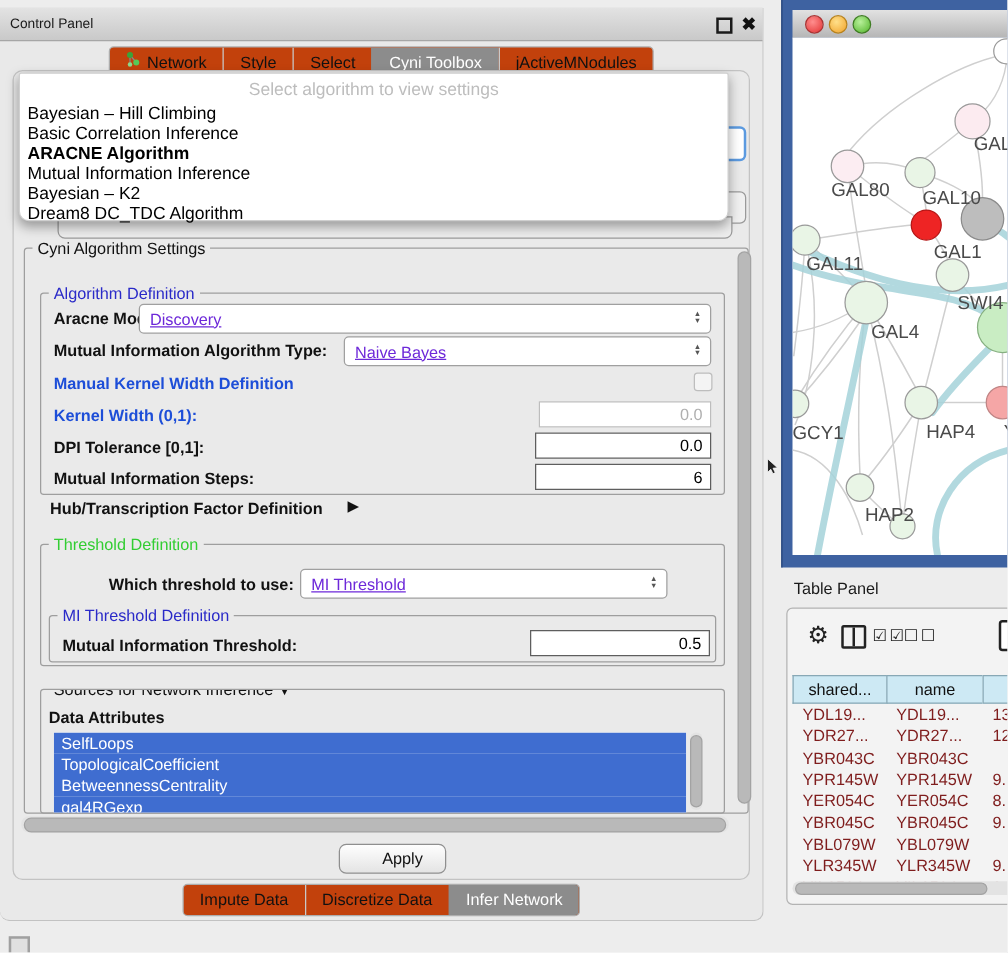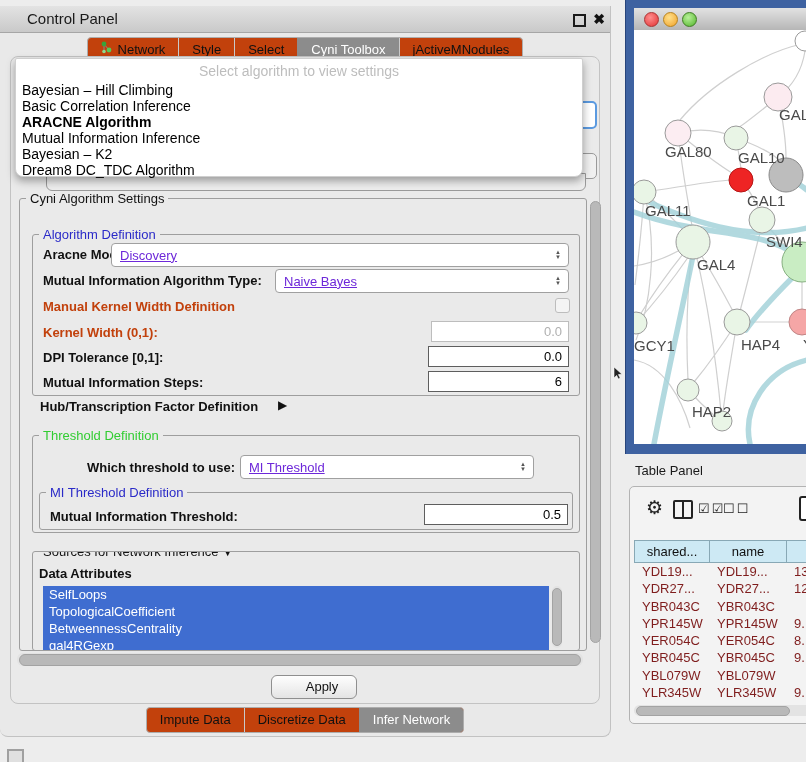--- a/index.html
+++ b/index.html
@@ -5,21 +5,21 @@
   html,body{margin:0;padding:0;}
   #page{position:relative;width:806px;height:762px;background:#ededed;overflow:hidden;
         font-family:"Liberation Sans",sans-serif;color:#111;}
   .abs{position:absolute;}
 
   
   #cp-window{left:0;top:6px;width:610px;height:730px;background:#e9e9e9;
              border-right:1px solid #c2c2c2;border-bottom:1px solid #c2c2c2;border-radius:0 0 8px 8px;}
   .titlebar{position:absolute;left:0;top:0;width:100%;height:26px;
             background:linear-gradient(#e3e3e3,#c9c9c9);border-bottom:1px solid #a6a6a6;}
-  .titlebar .t-text{position:absolute;left:8px;top:0;line-height:26px;font-size:15px;color:#1a1a1a;margin-left:19px;}
+  .titlebar .t-text{position:absolute;left:8px;top:0;line-height:26px;font-size:11px;color:#1a1a1a;}
   .float-btn{position:absolute;right:24px;top:8px;width:9px;height:9px;border:2px solid #1a1a1a;background:transparent;}
   .close-btn{position:absolute;right:5px;top:4px;font-size:14px;font-weight:bold;color:#111;line-height:18px;}
 
   
   .tabstrip{position:absolute;left:0;width:100%;display:flex;justify-content:center;}
   #top-tabstrip{top:31px;height:26px;}
   #bottom-tabstrip{left:0;top:707px;width:610px;height:24px;display:flex;justify-content:center;}
   .tabgroup{display:inline-flex;border:1px solid #adadad;border-radius:4px;background:#c2410c;overflow:hidden;height:24px;}
   .tab{padding:0 13px;line-height:24px;font-size:13px;color:#111;display:flex;align-items:center;gap:5px;}
   .tab + .tab{border-left:1px solid #c9c9c9;}
@@ -43,21 +43,21 @@
   #frag-combo-wide{left:35px;top:116px;width:538px;height:16px;border:1px solid #9a9a9a;border-radius:0 0 6px 6px;background:#ededed;}
 
   
   .group{position:absolute;border:1px solid #9e9e9e;border-radius:3px;}
   .group-label{position:absolute;top:-8px;left:6px;background:#eaeaea;padding:0 4px;font-size:13px;line-height:15px;white-space:nowrap;}
   .lbl-black{color:#111;}
   .lbl-blue{color:#2a2ac8;}
   .lbl-green{color:#32cd32;}
 
   .fld-label{position:absolute;font-size:13px;font-weight:bold;color:#111;white-space:nowrap;}
-  .fld-label.disabled{color:#c2410c;}
+  .fld-label.disabled{color:#1d4ed8;}
 
   .combo{position:absolute;background:#fff;border:1px solid #a0a0a0;border-radius:4px;display:flex;align-items:center;}
   .combo .combo-value{flex:1;font-size:13px;padding-left:8px;color:#6d28d9;text-decoration:underline;}
   .combo .arrows{width:16px;display:flex;flex-direction:column;align-items:center;color:#555;font-size:6px;line-height:5px;padding-right:2px;}
 
   .field{position:absolute;background:#fff;border:1px solid #5e5e5e;font-size:13px;text-align:right;
          padding-right:6px;box-sizing:border-box;line-height:19px;color:#000;}
   .field.disabled{border:1px solid #bdbdbd;color:#b0b0b0;}
 
   .checkbox{position:absolute;width:13px;height:13px;border:1px solid #bdbdbd;border-radius:3px;background:#f4f4f4;}
@@ -159,21 +159,21 @@
       <div id="popup-items">
           <div class="popup-item">Bayesian – Hill Climbing</div>
           <div class="popup-item">Basic Correlation Inference</div>
           <div class="popup-item bold">ARACNE Algorithm</div>
           <div class="popup-item">Mutual Information Inference</div>
           <div class="popup-item">Bayesian – K2</div>
           <div class="popup-item">Dream8 DC_TDC Algorithm</div>
         </div>
     </div>
 
-    <div class="group" id="cyni-group" style="left:8px;top:141px;width:566px;height:451px;">
+    <div class="group" id="cyni-group" style="left:8px;top:141px;width:566px;height:451px;padding-left:12px;">
       <span class="group-label lbl-black">Cyni Algorithm Settings</span>
 
       <div class="group" id="alg-group" style="left:12px;top:35px;width:546px;height:160px;">
         <span class="group-label lbl-blue">Algorithm Definition</span>
 
         <span class="fld-label" style="left:10px;top:12px;">Aracne Mode:</span>
         <div class="combo" style="left:78px;top:8px;width:456px;height:22px;">
           <span class="combo-value">Discovery</span>
           <span class="arrows">
               <span>▲</span>

